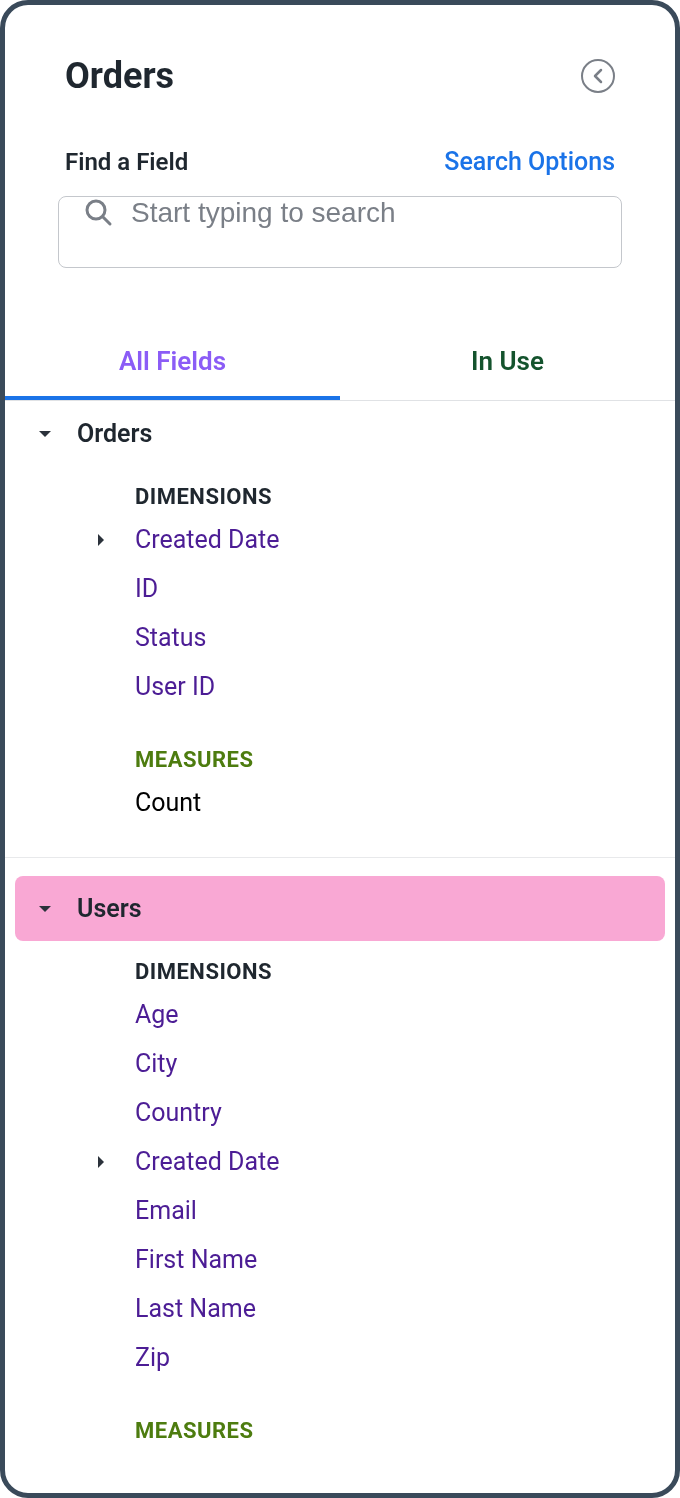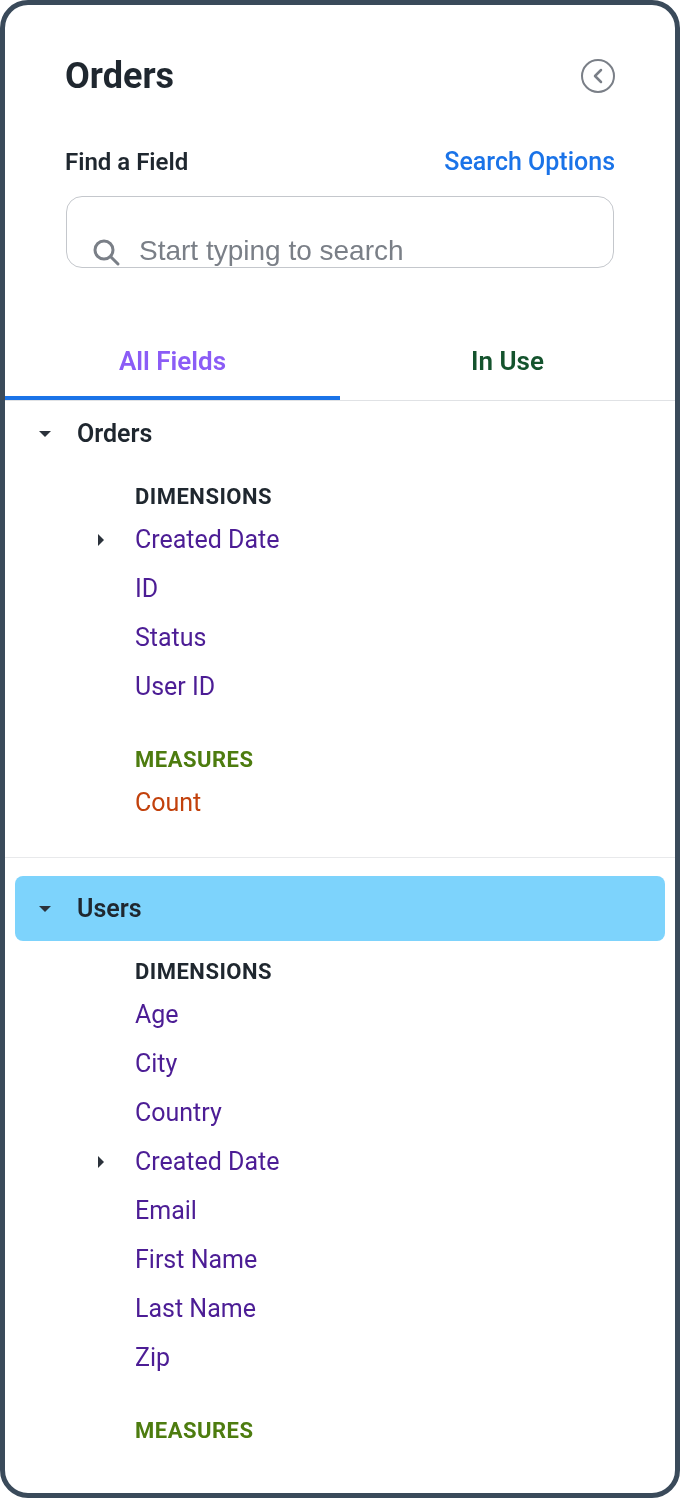--- a/index.html
+++ b/index.html
@@ -53,25 +53,25 @@
     font-weight: 600;
     color: #1f272f;
   }
   .search-options {
     font-size: 25px;
     font-weight: 500;
     color: #1a73e8;
     cursor: pointer;
   }
   .search-box {
-    margin: 0 21px;
-    display: flex;
-    align-items: flex-end;
+    margin: 0 13px;
+    display: flex;
+    align-items: flex-start;
     border: 1.5px solid #c4c7cc;
-    border-radius: 16px;
+    border-radius: 8px;
     height: 72px;
     padding: 0 24px;
   }
   .search-box svg { flex: 0 0 auto; }
   .search-input {
     border: none;
     outline: none;
     font-size: 28px;
     color: #333;
     margin-left: 18px;
@@ -104,21 +104,21 @@
     margin-left: -40px;
     margin-right: -40px;
   }
   .view-header {
     display: flex;
     align-items: center;
     padding: 18px 20px 18px 30px;
     cursor: pointer;
   }
   .view-header.highlight {
-    background: #7dd3fc;
+    background: #f9a8d4;
     border-radius: 8px;
     margin: 0 10px;
     padding-left: 20px;
   }
   .view-caret {
     width: 20px;
     display: flex;
     justify-content: center;
     margin-right: 22px;
   }
@@ -145,21 +145,21 @@
     width: 40px;
     display: flex;
     justify-content: flex-start;
     align-items: center;
   }
   .field-label {
     font-size: 25px;
     font-weight: 400;
     color: #4c1d95;
   }
-  .field-label.measure { color: #c2410c; font-weight: 400; }
+  .field-label.measure { color: #000000; font-weight: 400; }
   .divider {
     height: 1px;
     background: #e8e9eb;
     margin: 30px 0 18px 0;
   }
 </style>
 </head>
 <body>
 
 <div class="panel">

